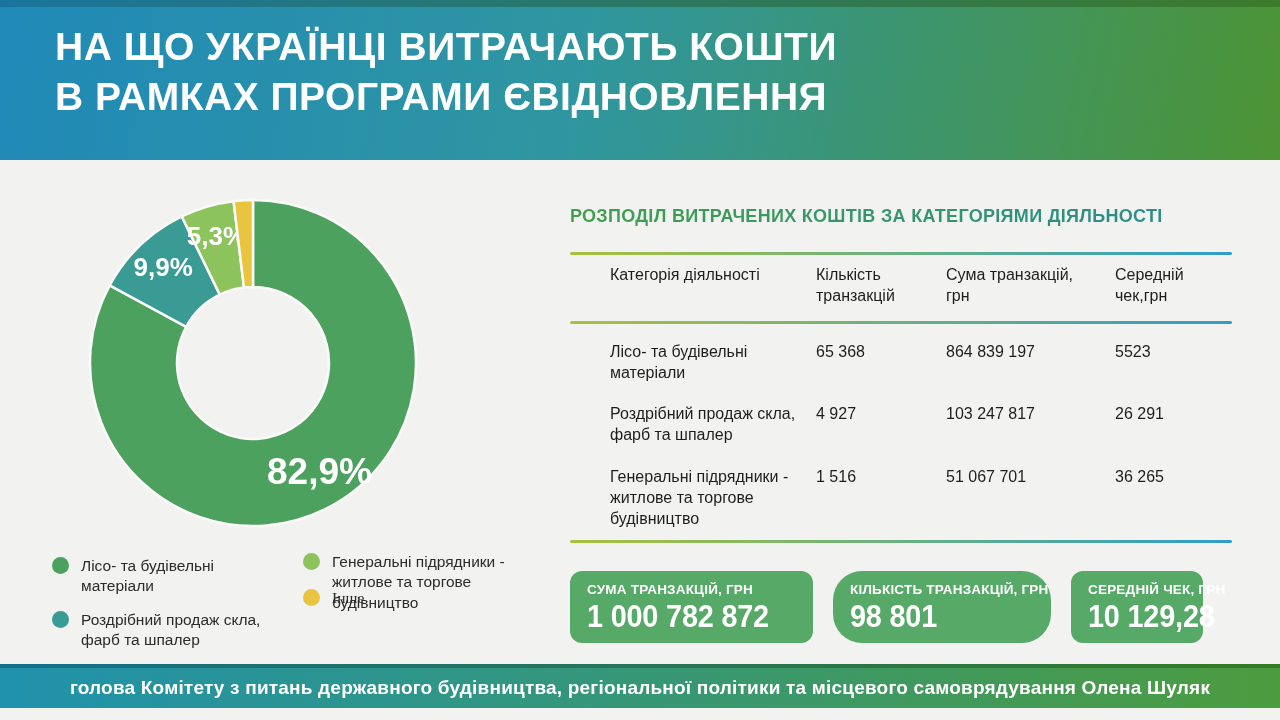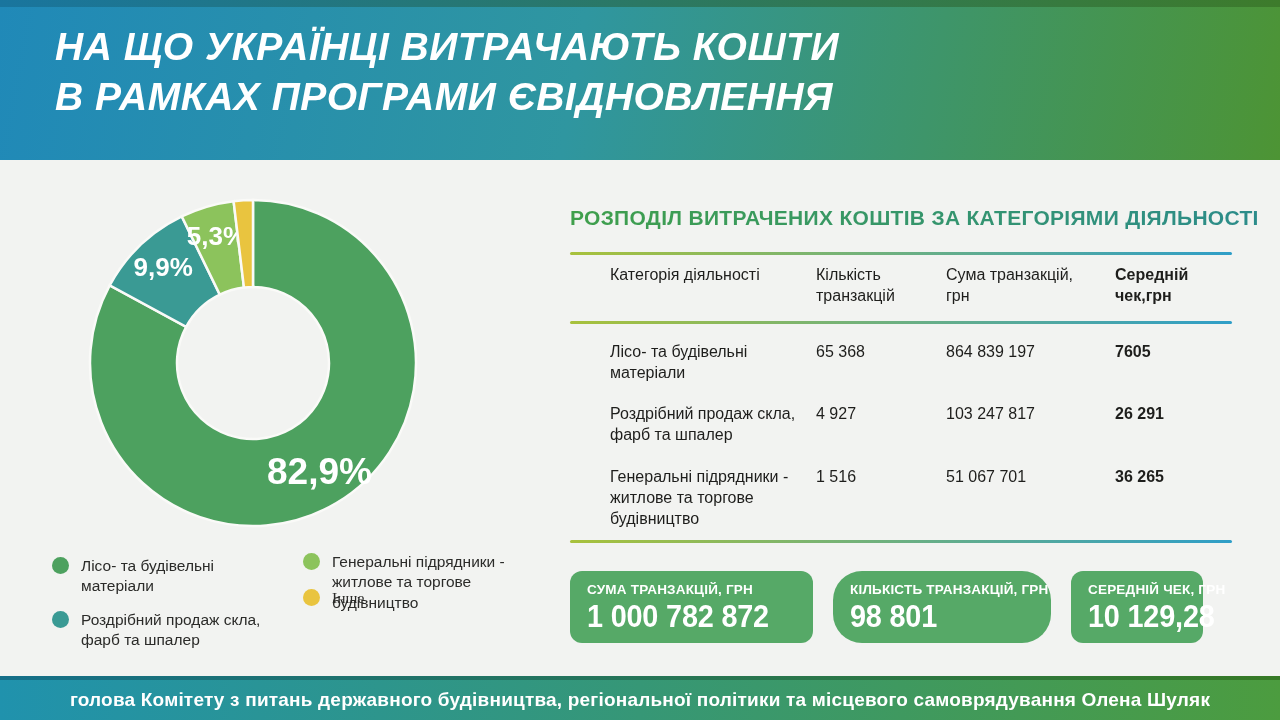--- a/index.html
+++ b/index.html
@@ -10,65 +10,65 @@
     color:var(--text-dark,#1E1E1C);
   }
   .page{position:relative;width:1280px;height:720px;}
 
   
   .header{position:absolute;left:0;top:0;width:1280px;height:160px;
     background:linear-gradient(100deg,var(--header-grad-start,#2089B8) 0%,#2F96A0 45%,var(--header-grad-end,#4D9434) 100%);}
   .header-shade{position:absolute;left:0;top:0;width:100%;height:7px;
     background:linear-gradient(90deg,var(--header-shade-start,#19759E),var(--header-shade-end,#3D7B2B));}
   .header-title{position:absolute;left:55px;top:22px;color:#fff;font-weight:700;
-    font-size:39px;line-height:1.29;letter-spacing:.5px;font-style:italic;}
+    font-size:39px;line-height:1.29;letter-spacing:.5px;}
 
   
   .donut{position:absolute;left:88px;top:198px;width:330px;height:330px;}
   .slice-label{fill:#fff;font-weight:700;font-size:26px;
     font-family:"Liberation Sans","DejaVu Sans",sans-serif;}
   .slice-label.big{font-size:37px;}
 
   
   .legend-item{position:absolute;display:flex;gap:12px;align-items:flex-start;}
   .legend-dot{width:17px;height:17px;border-radius:50%;flex:none;margin-top:1px;background:#999;}
   .legend-label{font-size:15.5px;line-height:1.32;color:#2B2B29;max-width:205px;}
   .li-0{left:52px;top:556px;}
   .li-1{left:52px;top:610px;}
   .li-2{left:303px;top:552px;}
   .li-3{left:303px;top:588px;font-family:Liberation Serif, serif;}
 
   
   .panel{position:absolute;left:570px;top:200px;width:662px;height:452px;}
-  .panel-title{position:absolute;left:0;top:6px;font-size:21px;font-weight:700;
+  .panel-title{position:absolute;left:0;top:6px;font-size:18px;font-weight:700;
     letter-spacing:.3px;color:#2F9486;white-space:nowrap;}
   @supports (-webkit-background-clip:text){
     .panel-title{
       background:linear-gradient(90deg,var(--title-grad-start,#3F9F4B),var(--title-grad-end,#2C8C8B));
       -webkit-background-clip:text;background-clip:text;-webkit-text-fill-color:transparent;}
   }
   .divider{position:absolute;left:0;width:662px;height:3px;border-radius:2px;
     background:linear-gradient(90deg,var(--divider-start,#A8C13C),var(--divider-end,#2F9EC8));}
   .d1{top:52px;} .d2{top:121px;} .d3{top:340px;}
   .cell{position:absolute;font-size:16px;line-height:1.32;color:var(--text-dark,#1E1E1C);}
   .c1{left:8px;width:200px;margin-left:32px;} .c2{left:238px;width:125px;margin-left:8px;}
-  .c3{left:376px;width:155px;} .c4{left:545px;width:112px;font-weight:bold;}
+  .c3{left:376px;width:155px;} .c4{left:545px;width:112px;}
   .r0{top:64px;} .r1{top:141px;} .r2{top:203px;} .r3{top:266px;}
 
   
   .cards{position:absolute;left:0;top:371px;display:flex;gap:20px;}
   .card{background:var(--card-green,#56A967);border-radius:12px;height:72px;
     box-sizing:border-box;padding:11px 8px 0 17px;color:#fff;}
   .card-0{width:243px;} .card-1{width:218px;border-radius:29px;} .card-2{width:132px;}
   .card-label{font-size:13.5px;font-weight:700;letter-spacing:.2px;white-space:nowrap;}
   .card-value{font-size:31px;font-weight:700;white-space:nowrap;margin-top:2px;
     transform:scaleX(.93);transform-origin:0 50%;letter-spacing:-.2px;}
 
   
-  .footer{position:absolute;left:0;bottom:0;width:1280px;height:44px;}
+  .footer{position:absolute;left:0;bottom:12px;width:1280px;height:44px;}
   .footer-shade{height:4px;background:linear-gradient(90deg,var(--footer-shade-start,#156F89),var(--footer-shade-end,#377A26));}
   .footer-bar{height:40px;display:flex;align-items:center;justify-content:center;
     background:linear-gradient(90deg,var(--footer-grad-start,#2092AD),var(--footer-grad-end,#4C9C3F));}
   .footer-text{color:#fff;font-weight:700;font-size:19px;letter-spacing:.2px;white-space:nowrap;}
 </style>
 </head>
 <body>
 
 <div class="page">
 
@@ -116,21 +116,21 @@
     <div class="cell c1 r0">Категорія діяльності</div>
     <div class="cell c2 r0">Кількість транзакцій</div>
     <div class="cell c3 r0">Сума транзакцій, грн</div>
     <div class="cell c4 r0">Середній чек,грн</div>
 
     <div class="divider d2"></div>
 
     <div class="cell c1 r1">Лісо- та будівельні матеріали</div>
     <div class="cell c2 r1">65 368</div>
     <div class="cell c3 r1">864 839 197</div>
-    <div class="cell c4 r1">7605</div>
+    <div class="cell c4 r1">5523</div>
 
     <div class="cell c1 r2">Роздрібний продаж скла, фарб та шпалер</div>
     <div class="cell c2 r2">4 927</div>
     <div class="cell c3 r2">103 247 817</div>
     <div class="cell c4 r2">26 291</div>
 
     <div class="cell c1 r3">Генеральні підрядники - житлове та торгове будівництво</div>
     <div class="cell c2 r3">1 516</div>
     <div class="cell c3 r3">51 067 701</div>
     <div class="cell c4 r3">36 265</div>

